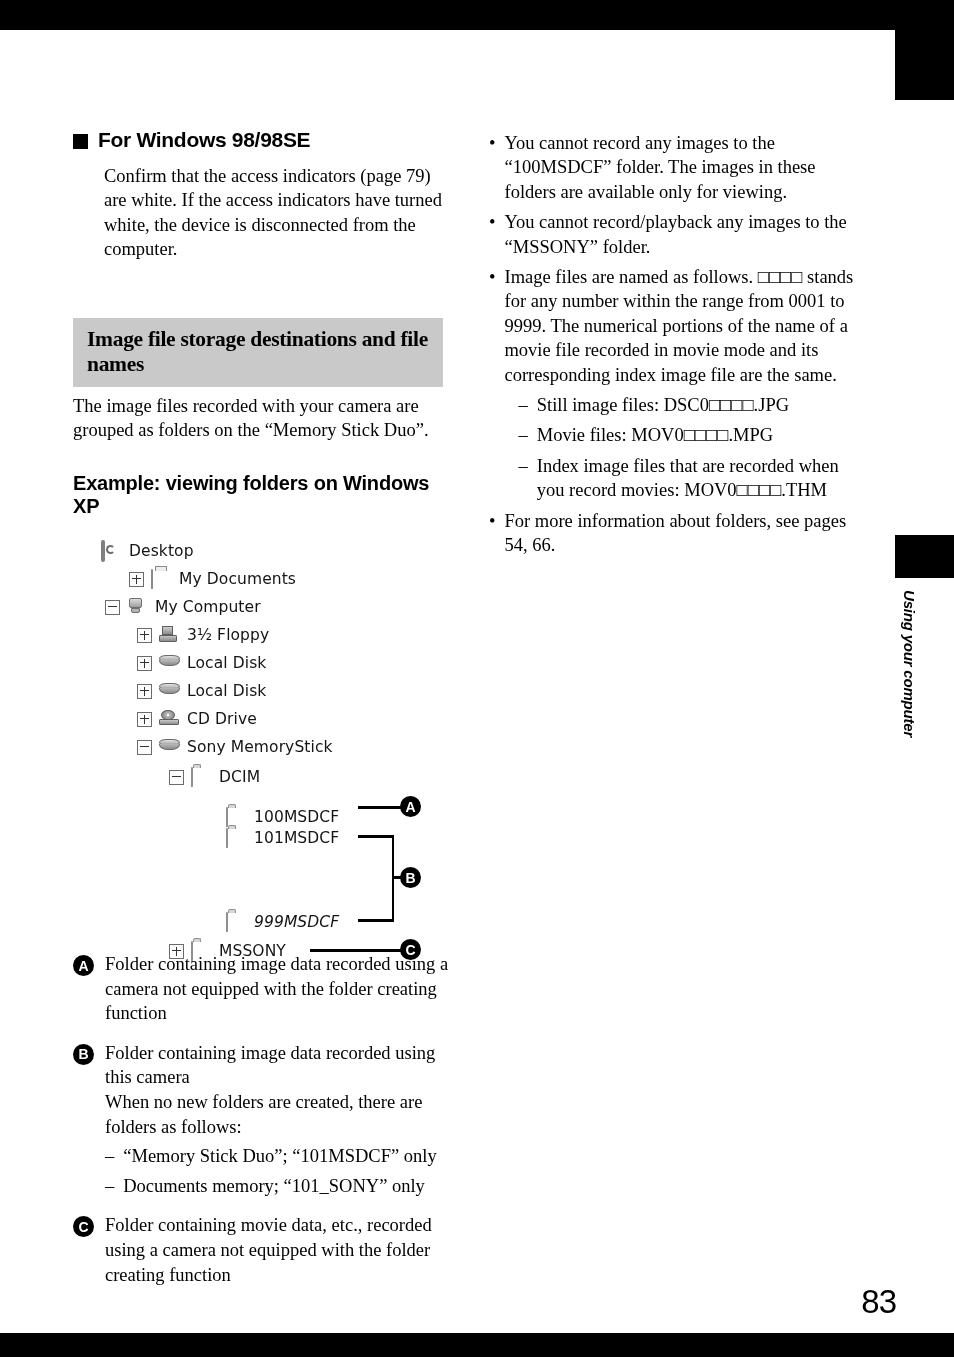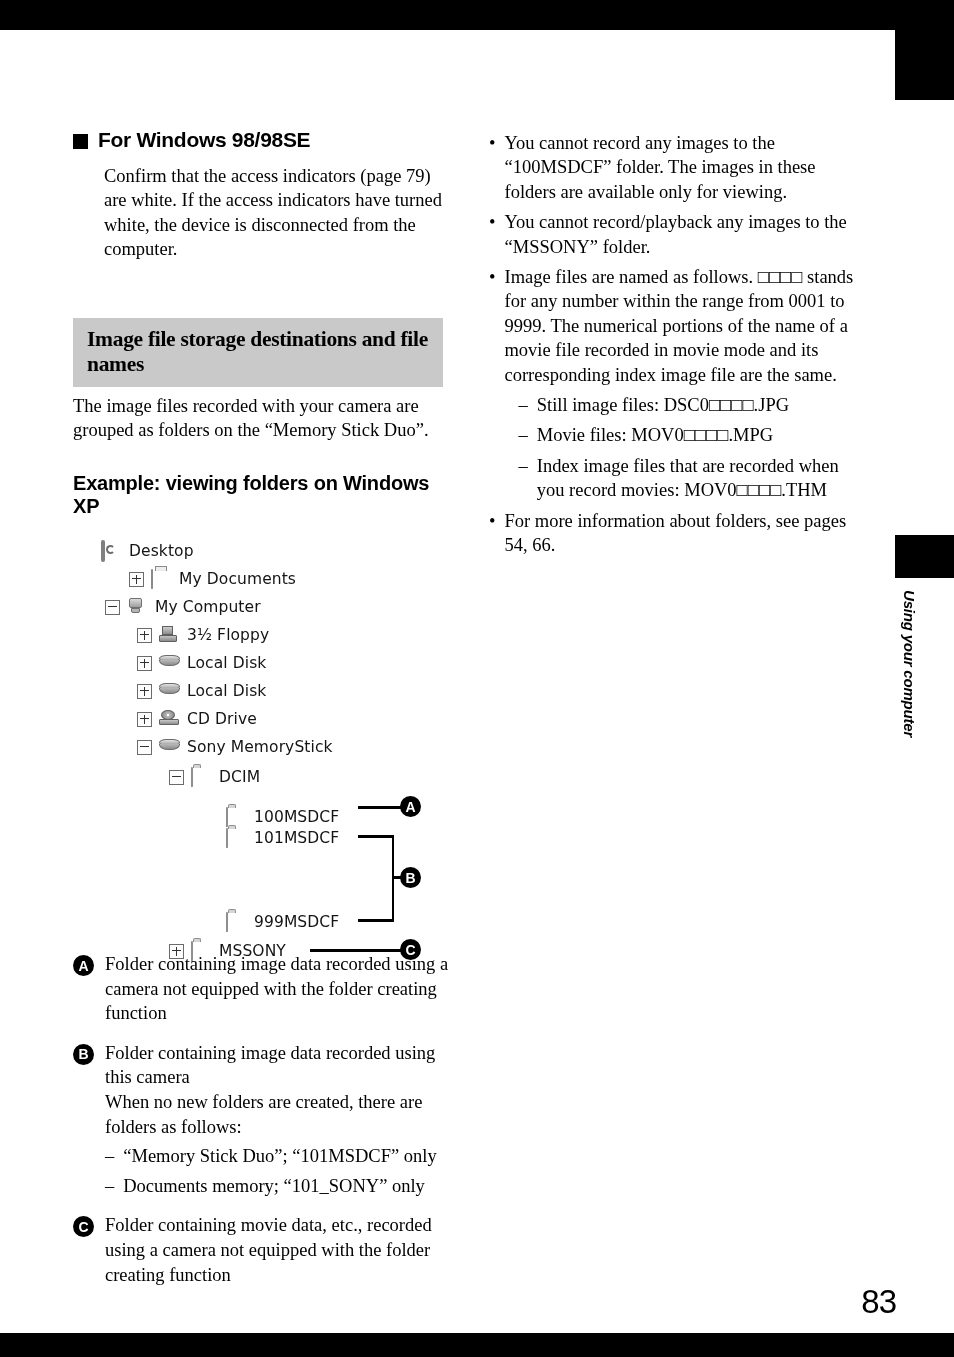--- a/index.html
+++ b/index.html
@@ -522,21 +522,21 @@
     <div class="tnode" style="left:153px; top:266px;">
       <span class="ticon"><span class="ico-folder"></span></span>
       <span class="tlabel">100MSDCF</span>
     </div>
 
     <div class="tnode" style="left:153px; top:287px;">
       <span class="ticon"><span class="ico-folder"></span></span>
       <span class="tlabel">101MSDCF</span>
     </div>
 
-    <div class="tnode" style="left:153px; top:371px;">
+    <div class="tnode" style="left:153px; top:371px;font-style:italic;">
       <span class="ticon"><span class="ico-folder"></span></span>
       <span class="tlabel">999MSDCF</span>
     </div>
 
     <div class="tnode" style="left:96px;  top:400px;">
       <span class="expander plus"></span>
       <span class="ticon"><span class="ico-folder"></span></span>
       <span class="tlabel">MSSONY</span>
     </div>
 

